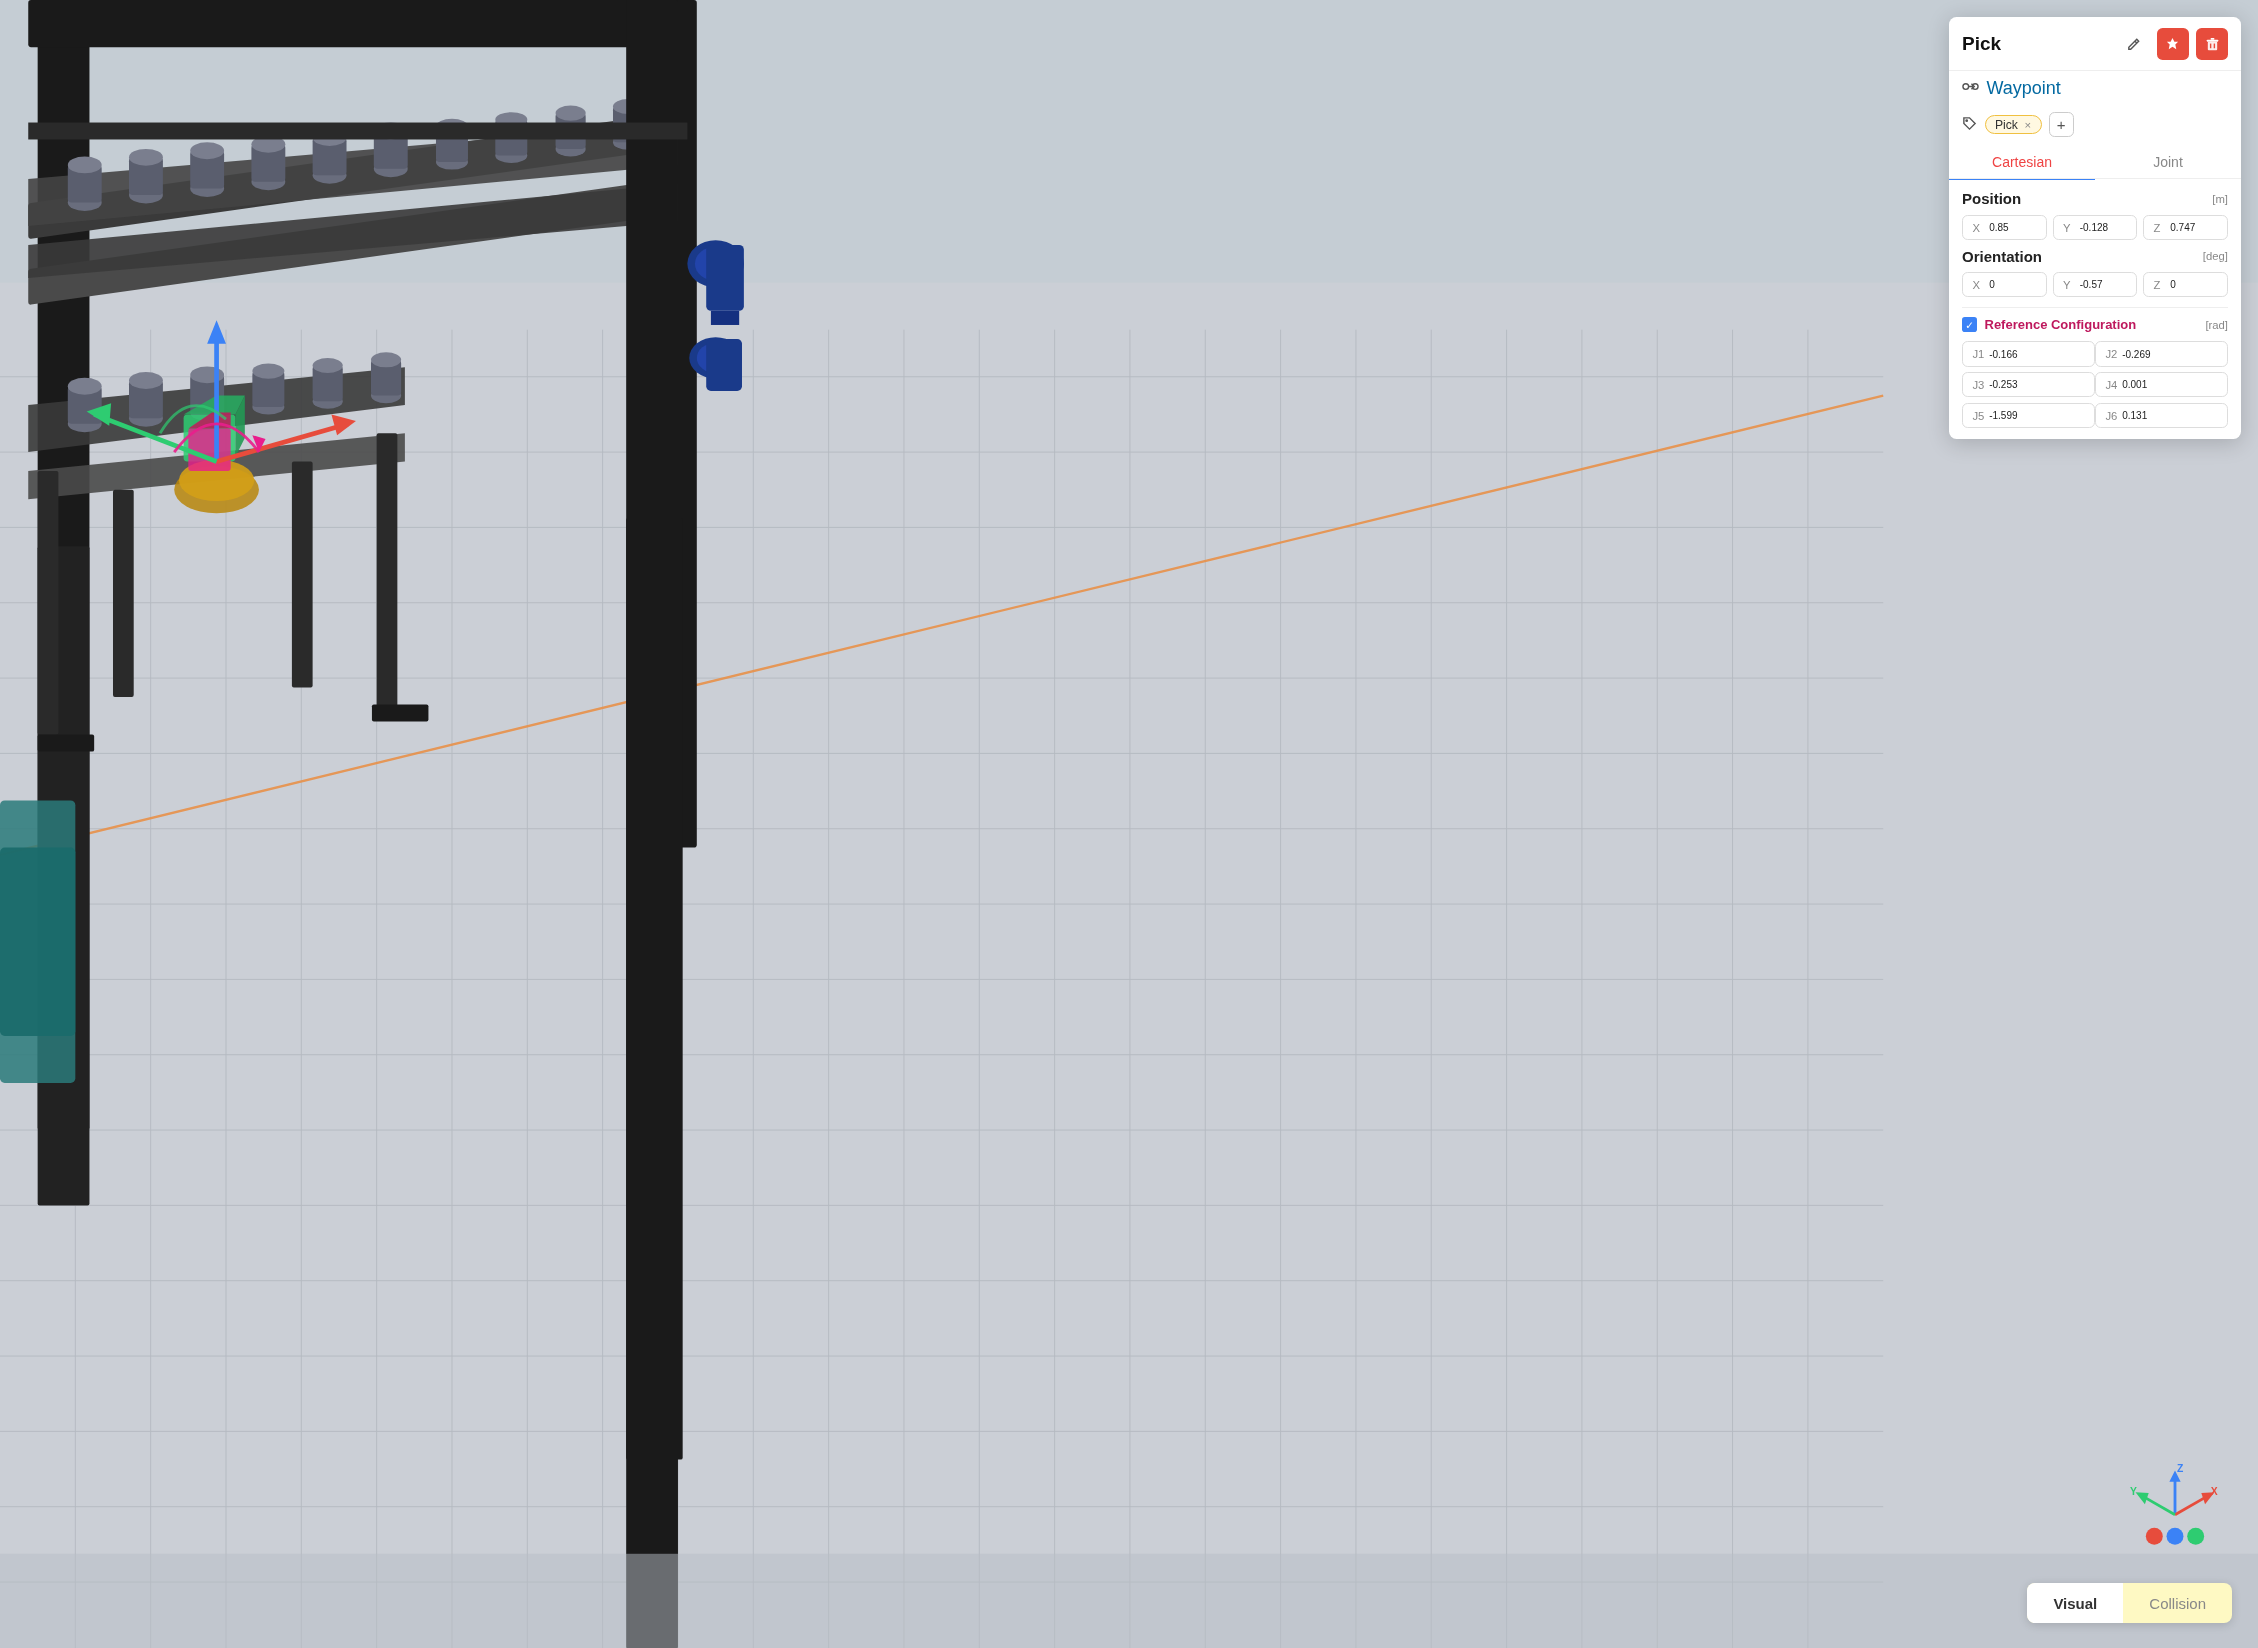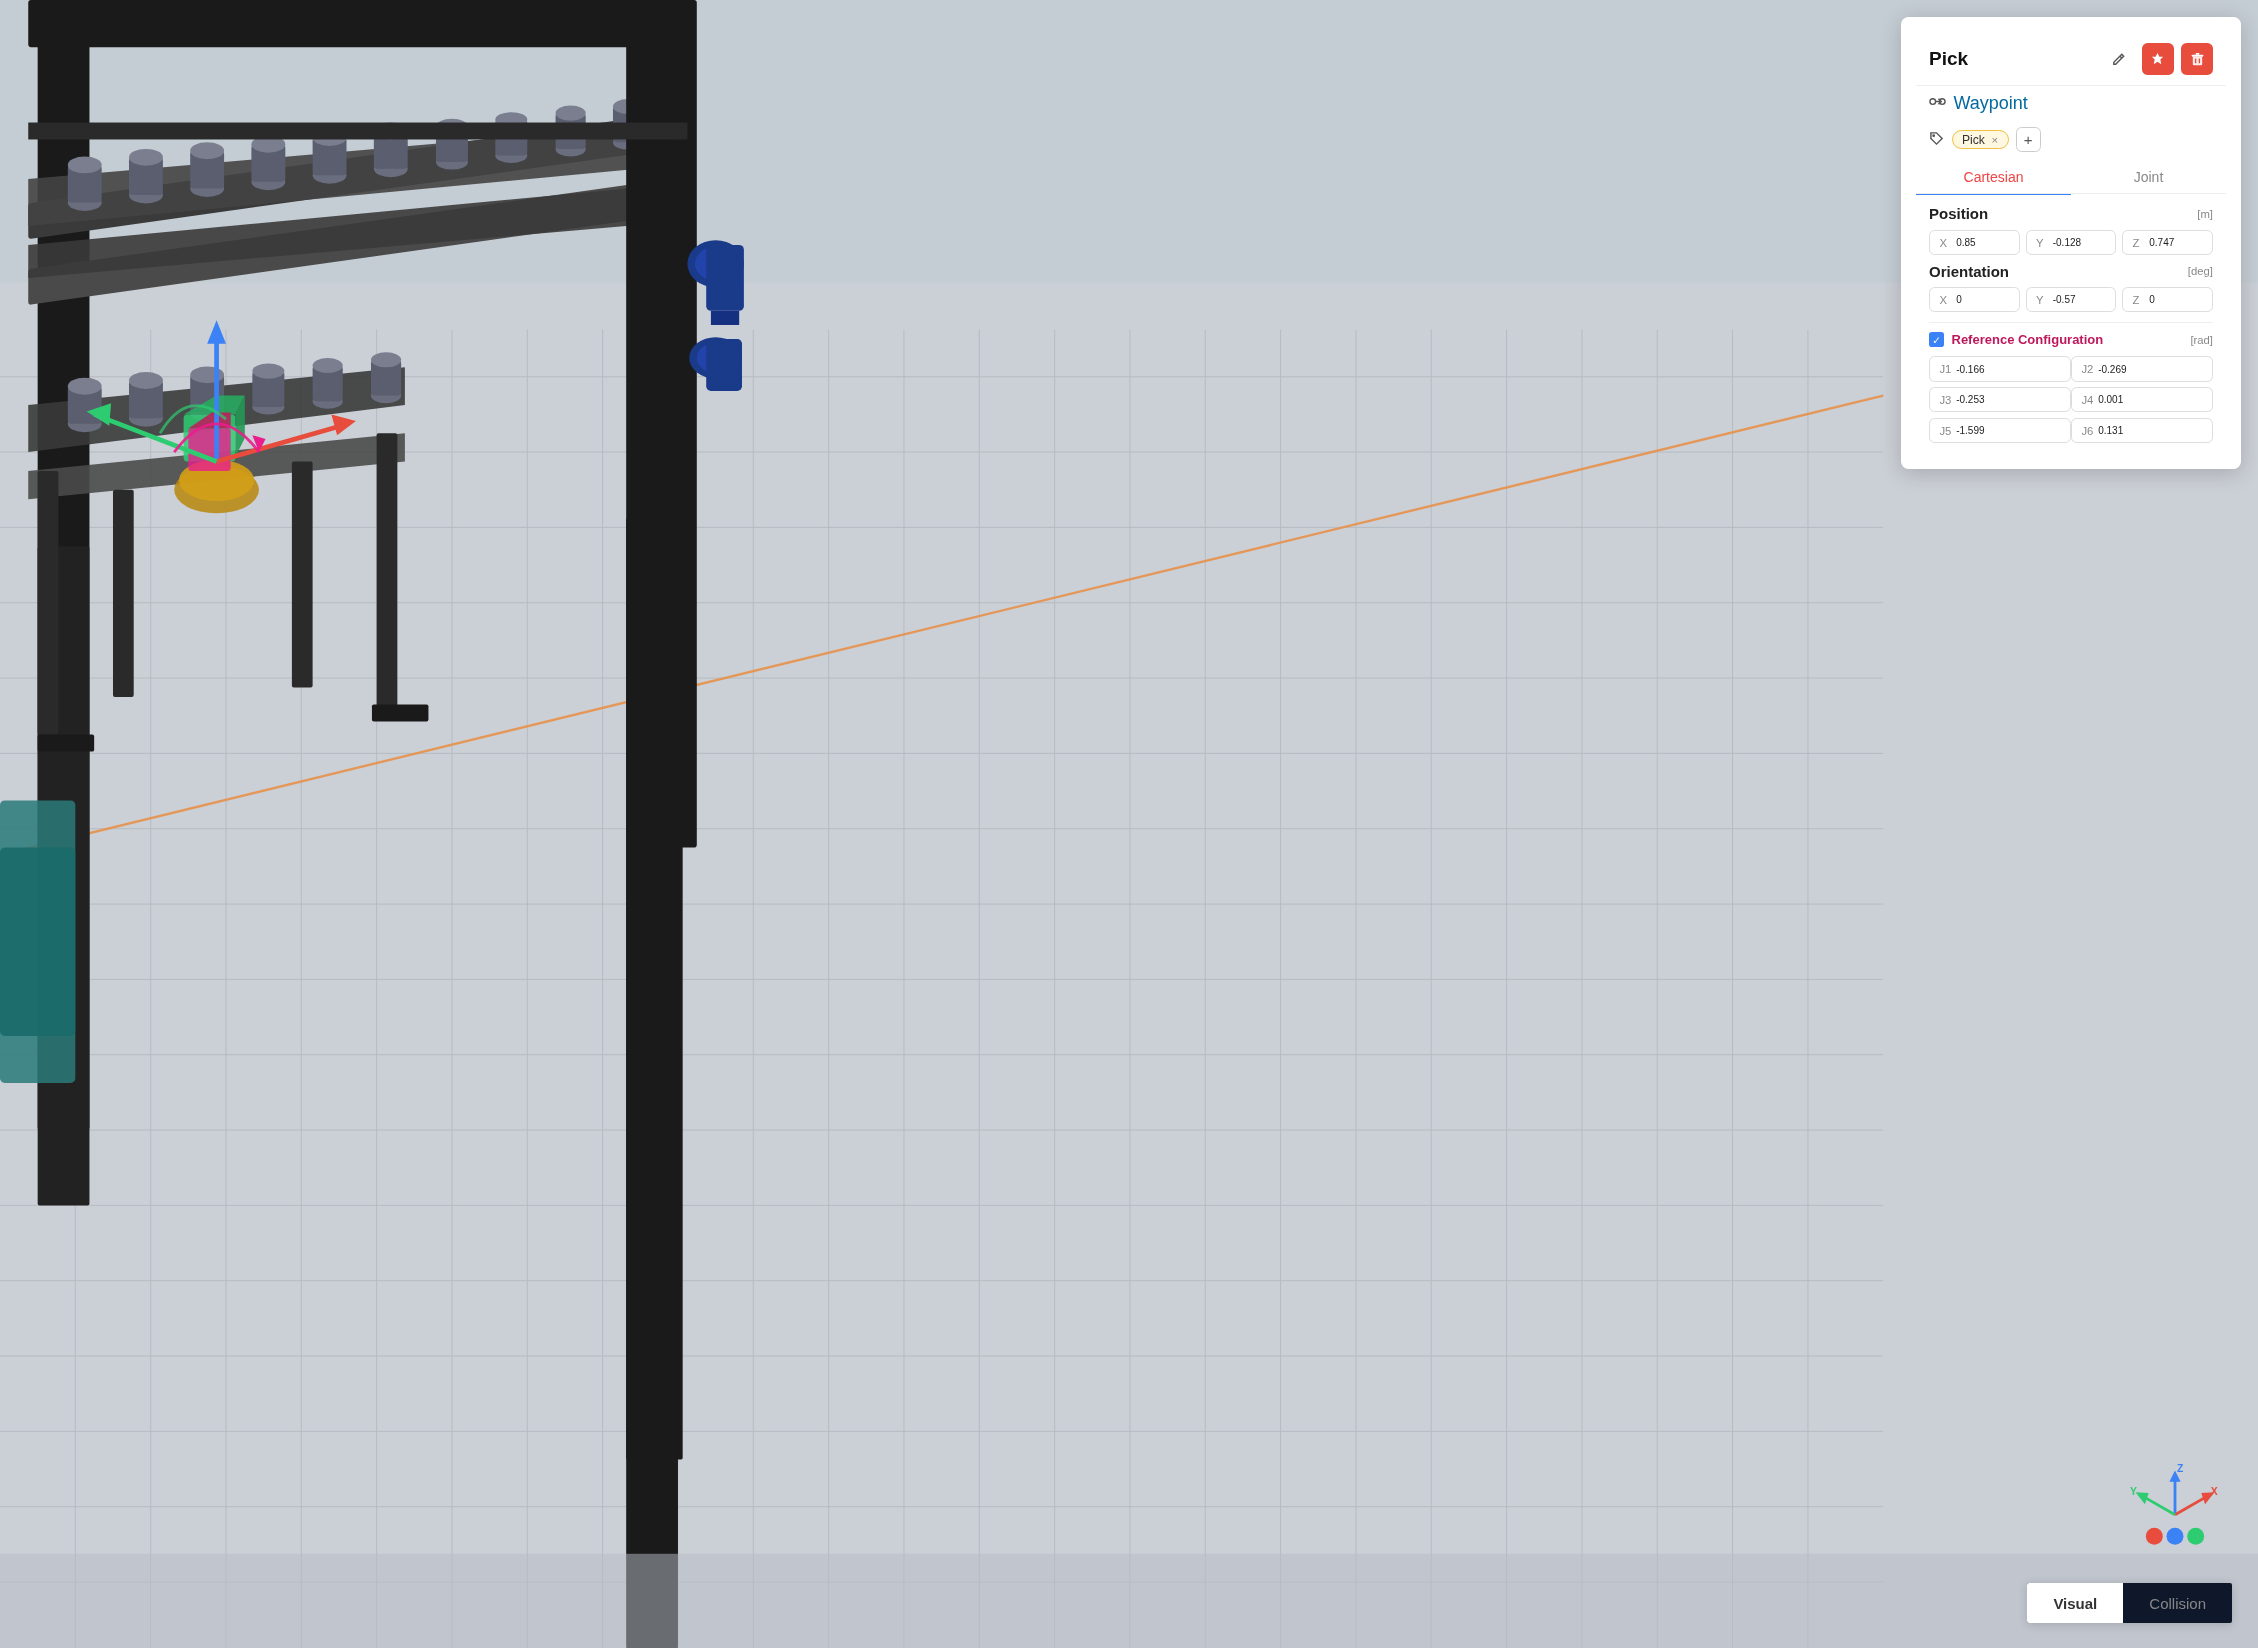--- a/index.html
+++ b/index.html
@@ -20,25 +20,25 @@
       height: 1649px;
       background: #c8cfd4;
       overflow: hidden;
     }
 
     
     #panel {
       position: absolute;
       top: 17px;
       right: 17px;
-      width: 340px;
+      width: 292px;
       background: #ffffff;
       border-radius: 7.5px;
       box-shadow: 0 3.8px 22.6px rgba(0,0,0,0.18);
-      padding: 15px;
+      padding: 0;
       overflow: visible;
     }
 
     .panel-header {
       display: flex;
       align-items: center;
       padding: 11.3px 13px 9.4px 13px;
       gap: 7.5px;
       border-bottom: 0.9px solid #eee;
     }
@@ -262,22 +262,22 @@
       gap: 0;
     }
 
     
     .bottom-buttons {
       position: absolute;
       bottom: 26px;
       right: 26px;
       display: flex;
       gap: 0;
-      background: #0f172a;
-      border-radius: 2px;
+      background: #fef9c3;
+      border-radius: 8px;
       box-shadow: 0 1.9px 9.4px rgba(0,0,0,0.15);
       overflow: hidden;
     }
 
     .bottom-btn {
       padding: 11.3px 26px;
       font-size: 15px;
       border: none;
       background: transparent;
       cursor: pointer;

